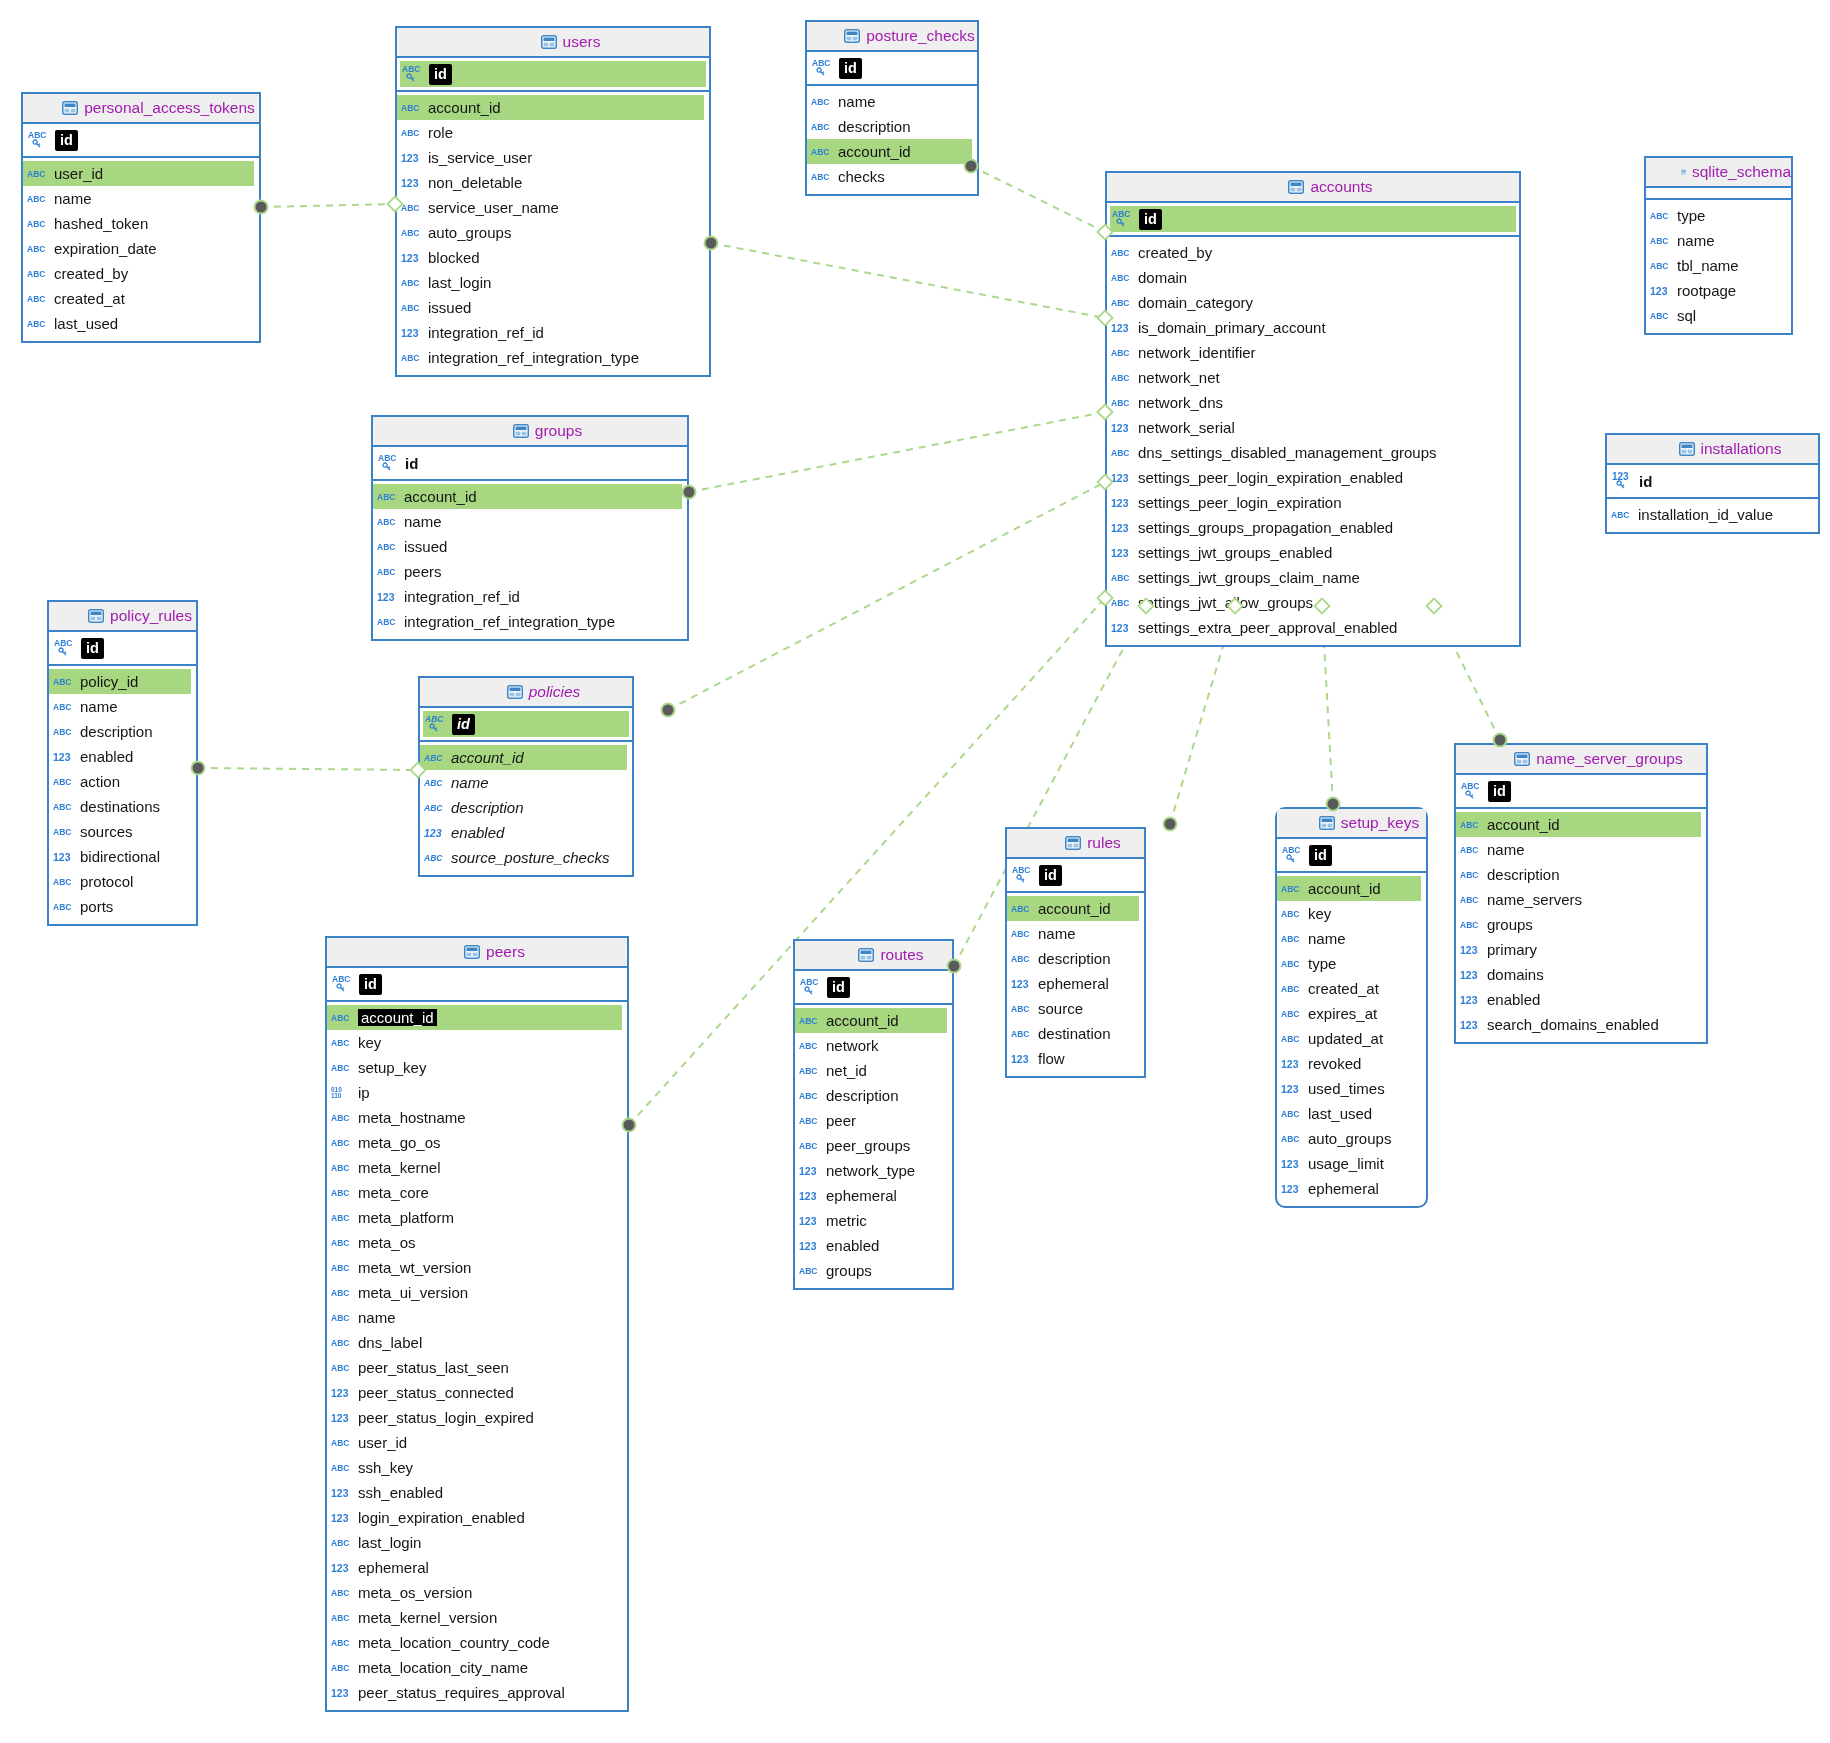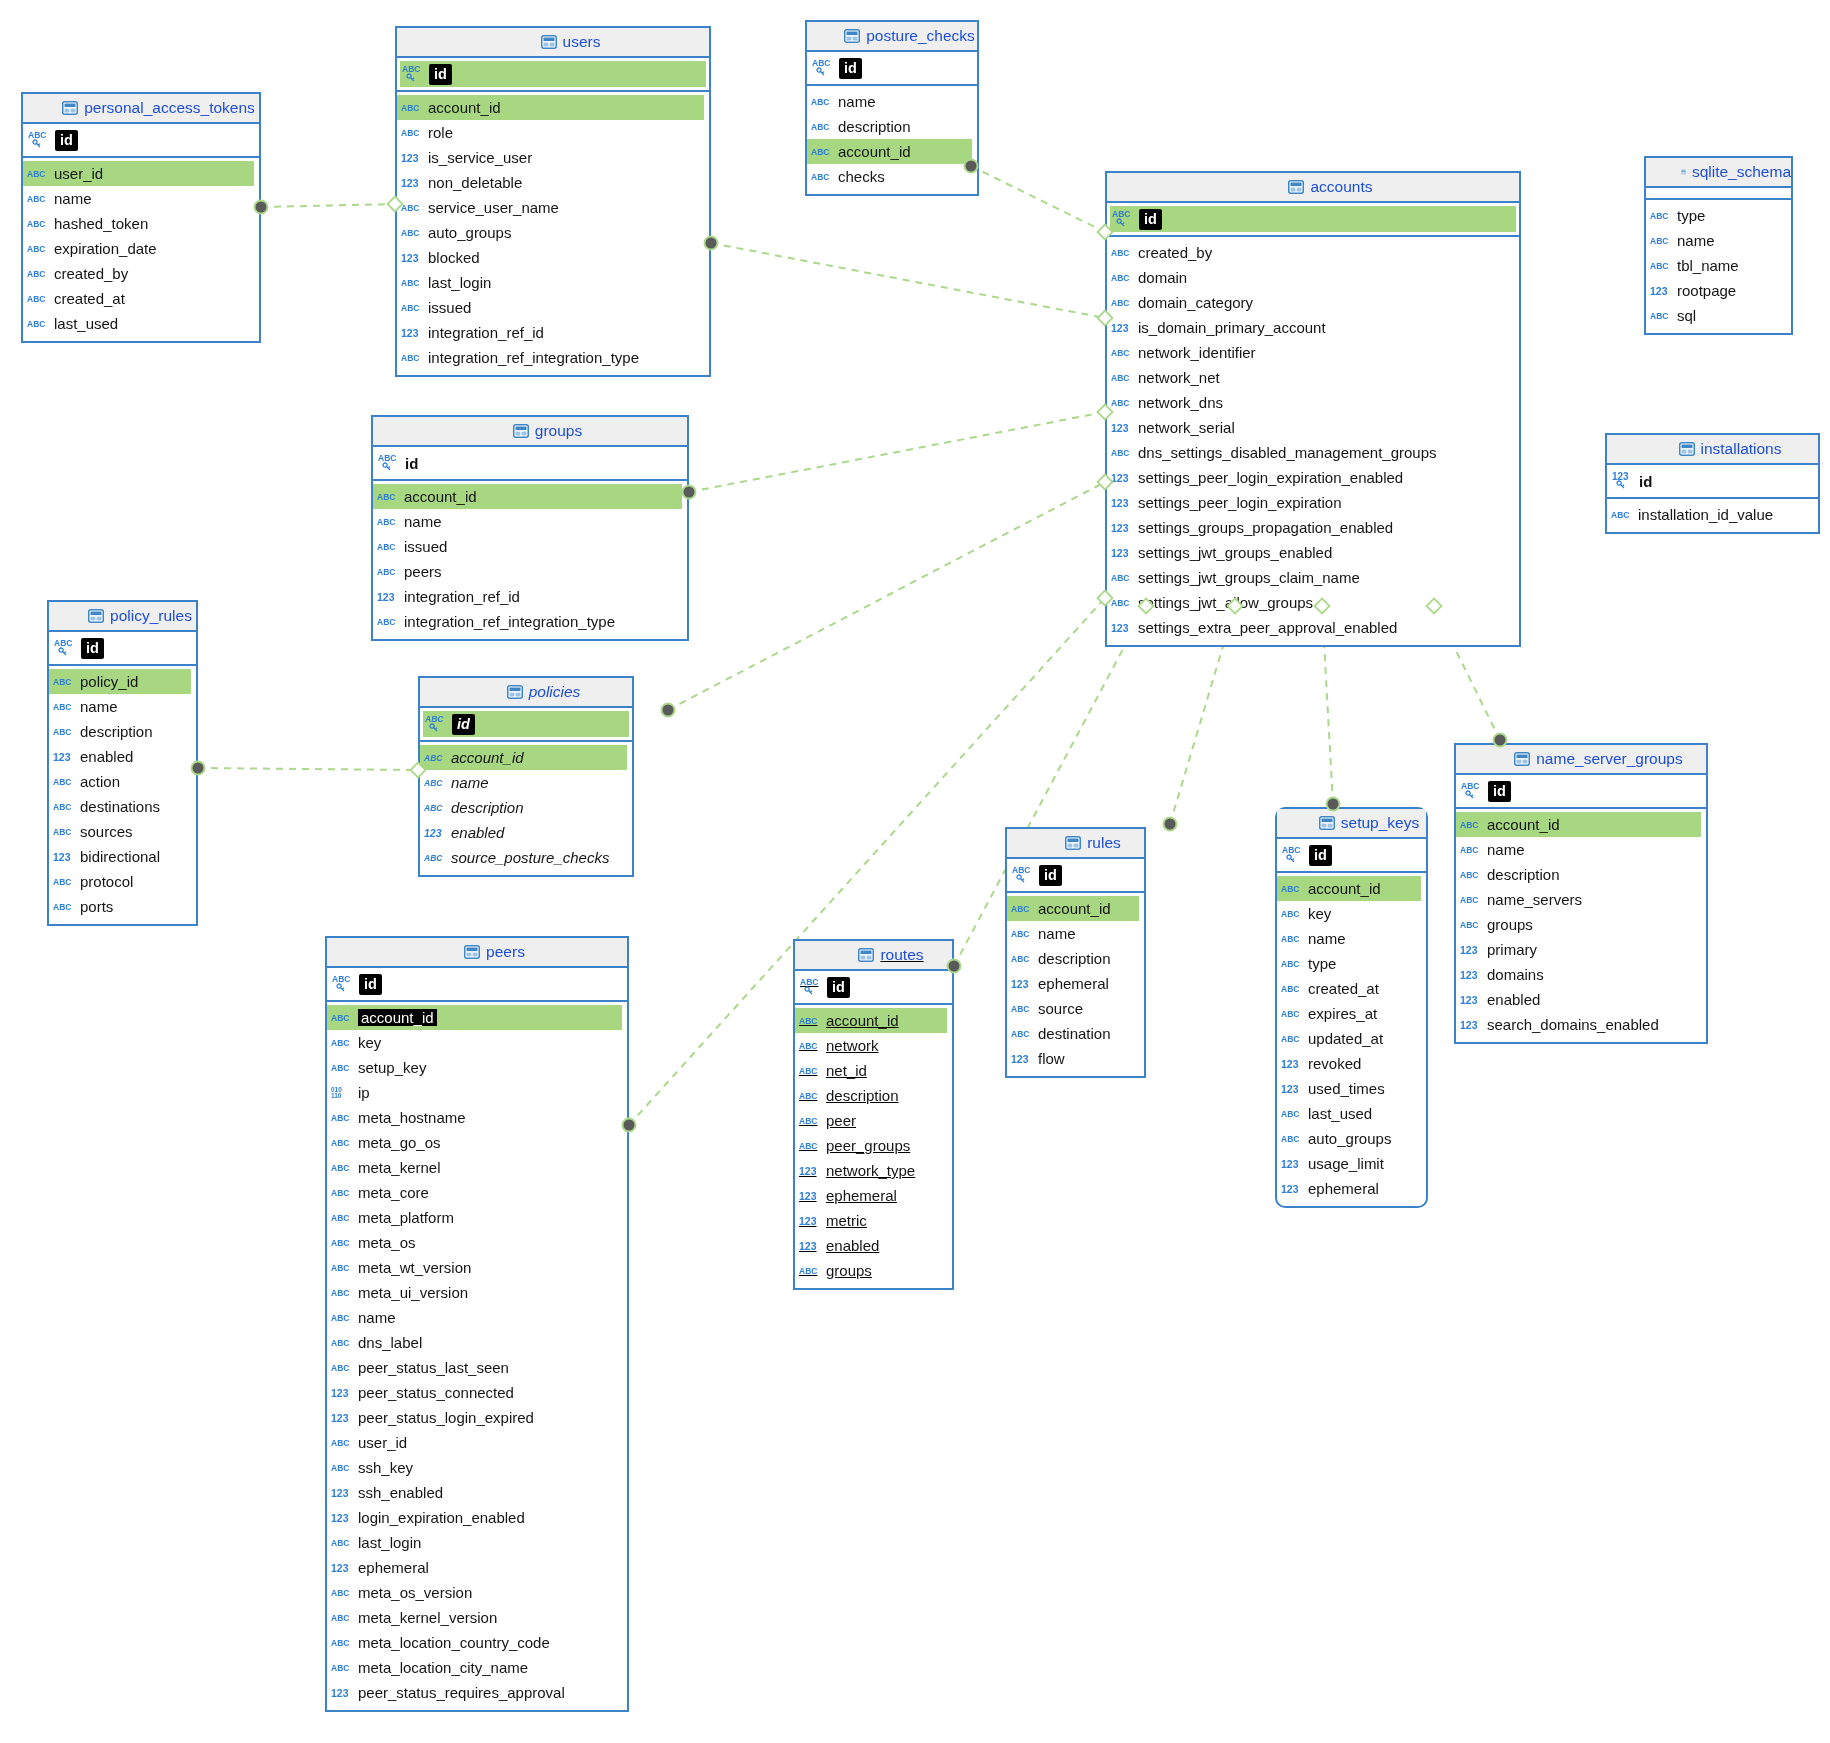--- a/index.html
+++ b/index.html
@@ -3,21 +3,21 @@
 <meta charset="utf-8">
 <style>
   html,body{margin:0;padding:0;background:#ffffff;}
   body{font-family:"Liberation Sans","DejaVu Sans",sans-serif;}
   .canvas{position:relative;width:1830px;height:1743px;background:#ffffff;overflow:hidden;}
   svg.layer{position:absolute;left:0;top:0;}
   #lines-layer{z-index:1;}
   #marker-layer{z-index:3;pointer-events:none;}
   .tbl{position:absolute;background:#ffffff;border:2px solid #3b82c8;box-sizing:border-box;z-index:2;}
   .th{height:28px;display:flex;align-items:center;justify-content:center;gap:6px;
-      background:#efefef;border-bottom:2px solid #3b82c8;font-size:15.5px;color:#1d4ed8;padding-left:35px;}
+      background:#efefef;border-bottom:2px solid #3b82c8;font-size:15.5px;color:#a21caf;padding-left:35px;}
   .tname{white-space:nowrap;}
   .pk{display:flex;align-items:center;padding:3px 3px;border-bottom:2px solid #3b82c8;min-height:30px;box-sizing:border-box;}
   .pk-inner{display:flex;align-items:center;width:100%;min-height:26px;padding:1px 2px;box-sizing:border-box;}
   .pk.hl .pk-inner{background:#a7d780;}
   .pk.none{min-height:12px;padding:2px;}
   .cols{padding:3px 0 5px;}
   .row{display:flex;align-items:center;height:25px;padding:0 4px;font-size:15px;color:#151515;box-sizing:border-box;}
   .row.hl{background:#a7d780;width:calc(100% - 5px);}
   .ic{width:27px;flex:none;display:inline-flex;align-items:center;}
   .ic .t-abc{font-size:8.5px;font-weight:700;color:#2f7fd6;font-family:"Liberation Sans",sans-serif;}
@@ -838,21 +838,21 @@
           <span class="cn">meta_location_city_name</span>
         </div>
         <div class="row">
           <span class="ic">
             <span class="t-num">123</span>
           </span>
           <span class="cn">peer_status_requires_approval</span>
         </div>
       </div>
     </div>
-    <div class="tbl" style="left: 793px; top: 939px; width: 161px; text-decoration: underline;">
+    <div class="tbl" style="left: 793px; top: 939px; width: 161px;">
       <div class="th">
         <svg width="16" height="14" viewBox="0 0 16 14">
           <rect x="0.75" y="0.75" width="14.5" height="12.5" rx="2" fill="#ffffff" stroke="#3f86c6" stroke-width="1.5"></rect>
           <rect x="2.5" y="2.5" width="11" height="3.6" fill="#3f86c6"></rect>
           <rect x="2.5" y="7.6" width="4.9" height="3.9" fill="#9dc3e6"></rect>
           <rect x="8.6" y="7.6" width="4.9" height="3.9" fill="#9dc3e6"></rect>
         </svg>
         <span class="tname">routes</span>
       </div>
       <div class="pk">

